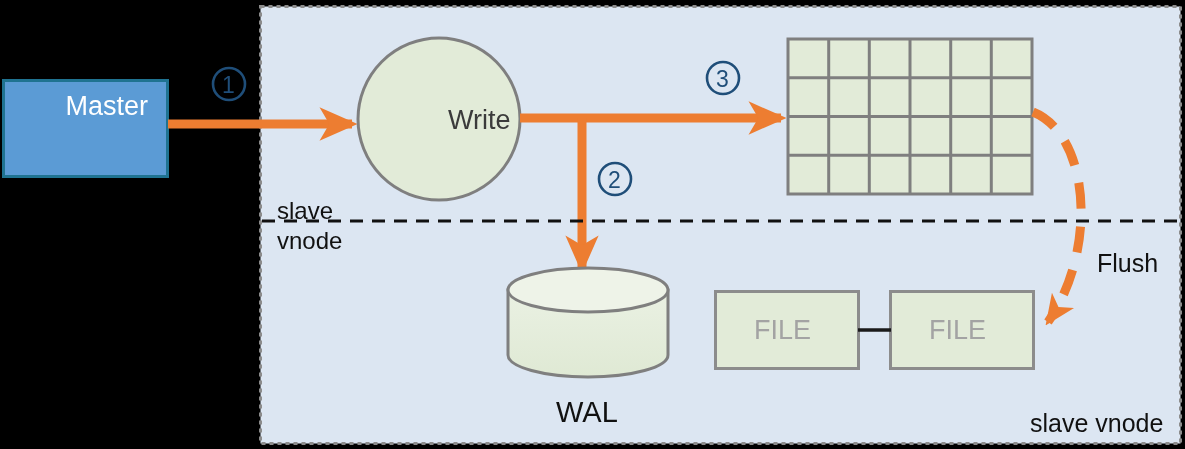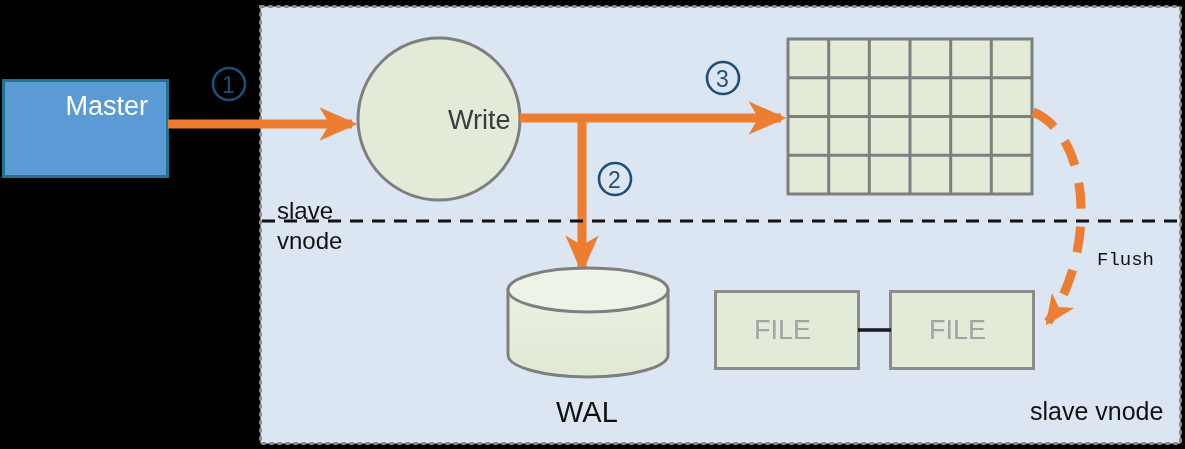--- a/index.html
+++ b/index.html
@@ -5,21 +5,21 @@
   html,body{margin:0;padding:0;background:#000;}
   body{width:1185px;height:449px;overflow:hidden;font-family:"Liberation Sans",sans-serif;}
   #stage{position:relative;width:1185px;height:449px;background:#000;}
   #stage svg{position:absolute;left:0;top:0;}
   .txt{position:absolute;white-space:nowrap;}
   .master-label{color:#ffffff;font-size:27px;line-height:33px;text-align:right;width:145px;}
   .write-label{color:#3b3b3b;font-size:27px;}
   .mem-label,.disk-label{color:#111;font-size:24px;}
   .wal-label{color:#111;font-size:29px;}
   .file-label{color:#a3a3a3;font-size:27px;}
-  .flush-label{color:#111;font-size:19px;font-family:Liberation Mono, monospace;}
+  .flush-label{color:#111;font-size:25px;}
   .slave-label{color:#111;font-size:25px;}
   .num{color:#1f4e79;font-size:23px;font-weight:400;}
 </style>
 </head>
 <body>
 
 <div id="stage">
 
   <svg width="1185" height="449" viewBox="0 0 1185 449">
     <defs>
@@ -98,21 +98,21 @@
   <div class="txt disk-label" style="left:277px;top:227px;">vnode</div>
 
   <div class="txt wal-label" style="left:556px;top:396px;">WAL</div>
 
   <div class="txt file-label" style="left:754px;top:315px;">FILE</div>
 
   <div class="txt file-label" style="left:929px;top:315px;">FILE</div>
 
   <div class="txt flush-label" style="left:1097px;top:249px;">Flush</div>
 
-  <div class="txt slave-label" style="left:1030px;top:397px;">slave vnode</div>
+  <div class="txt slave-label" style="left:1030px;top:409px;">slave vnode</div>
 
   <div class="txt num" style="left:222px;top:72px;">1</div>
 
   <div class="txt num" style="left:608px;top:167px;">2</div>
 
   <div class="txt num" style="left:716px;top:66px;">3</div>
 
 </div>
 
 </body></html>

